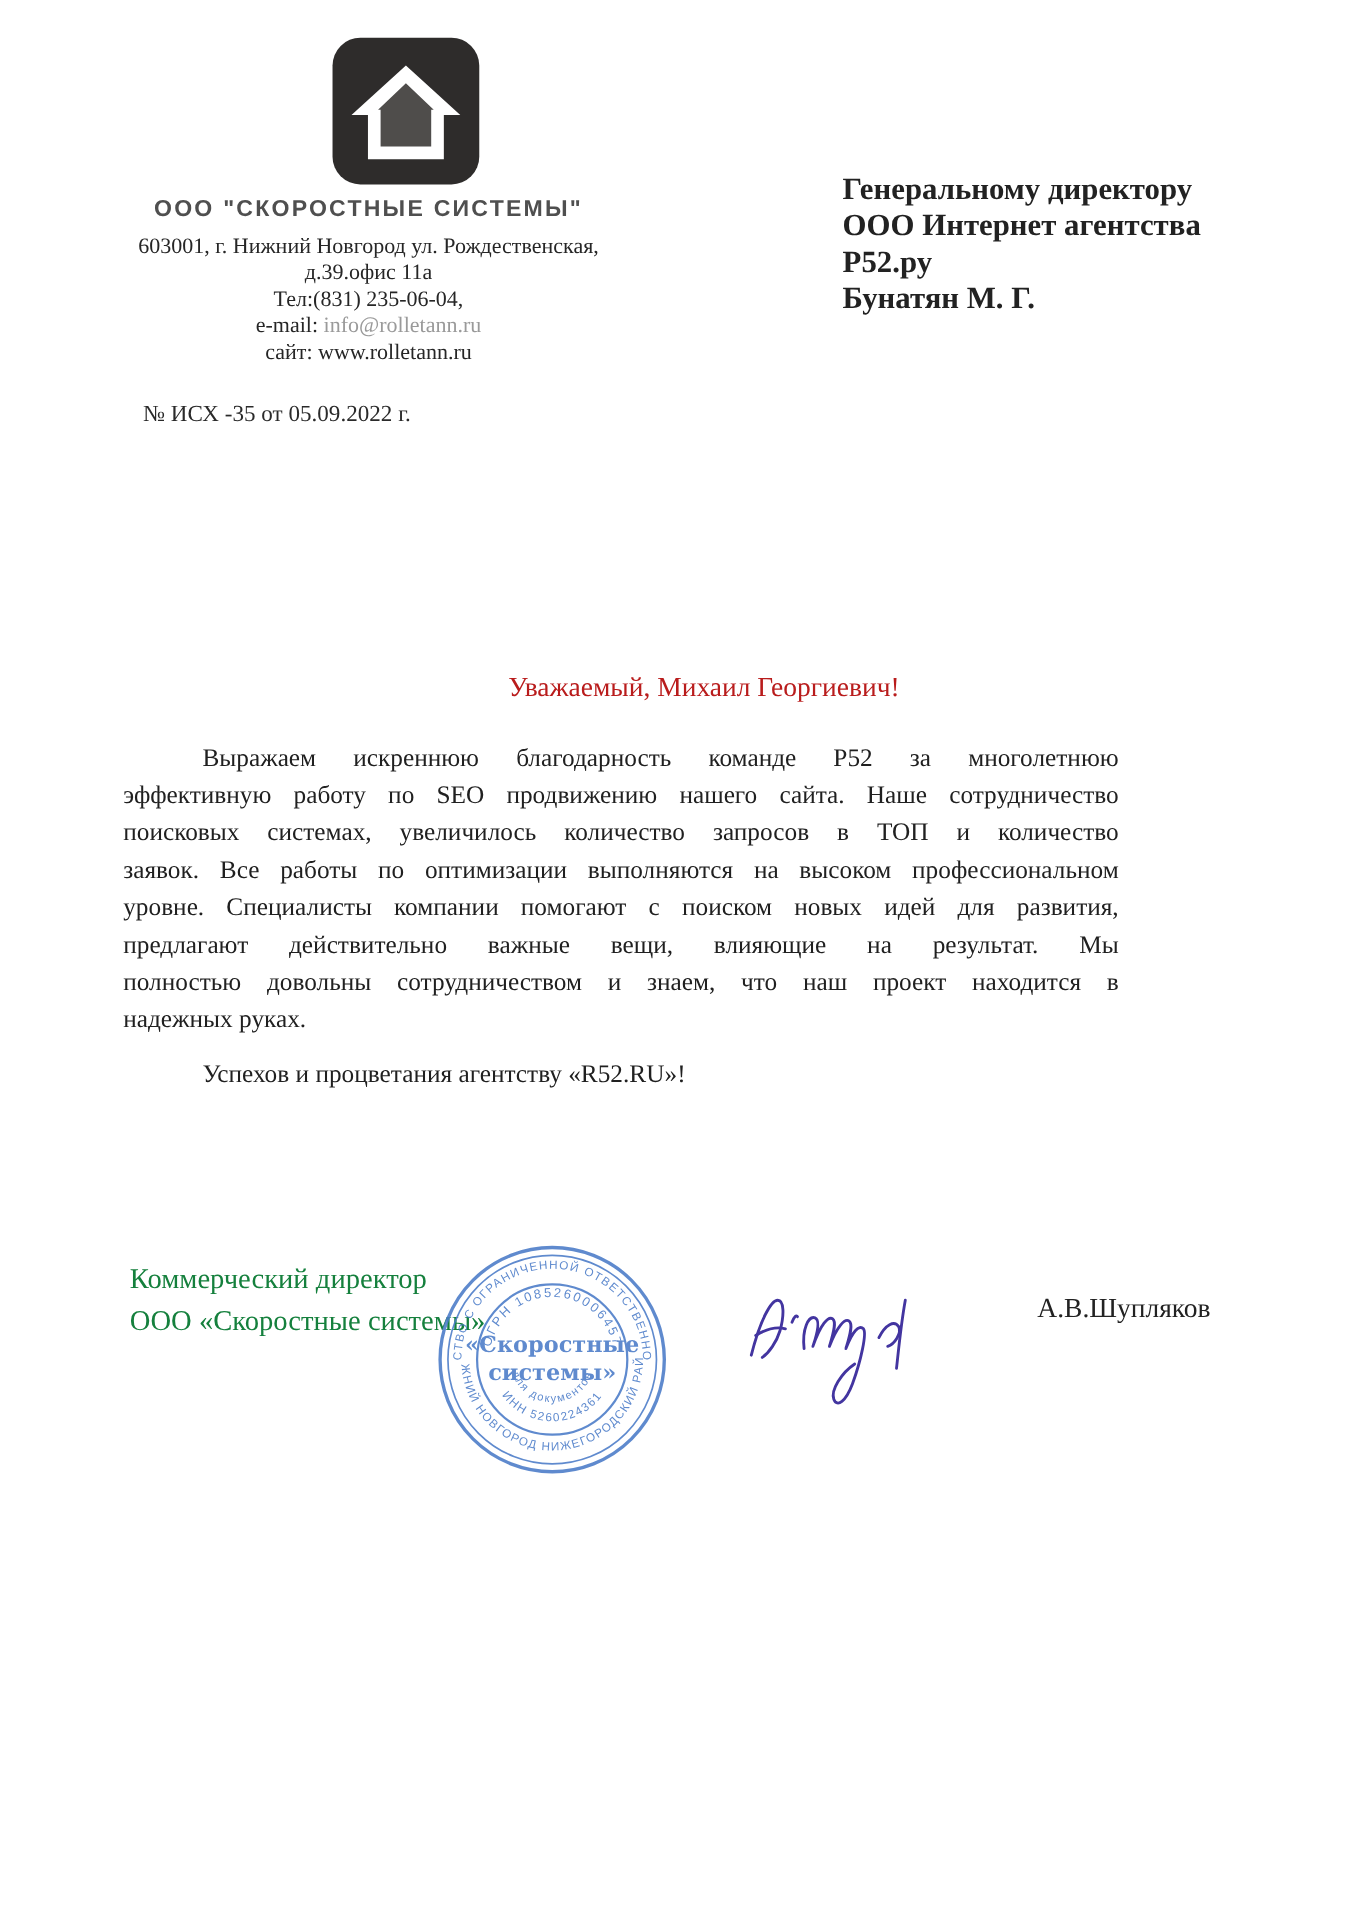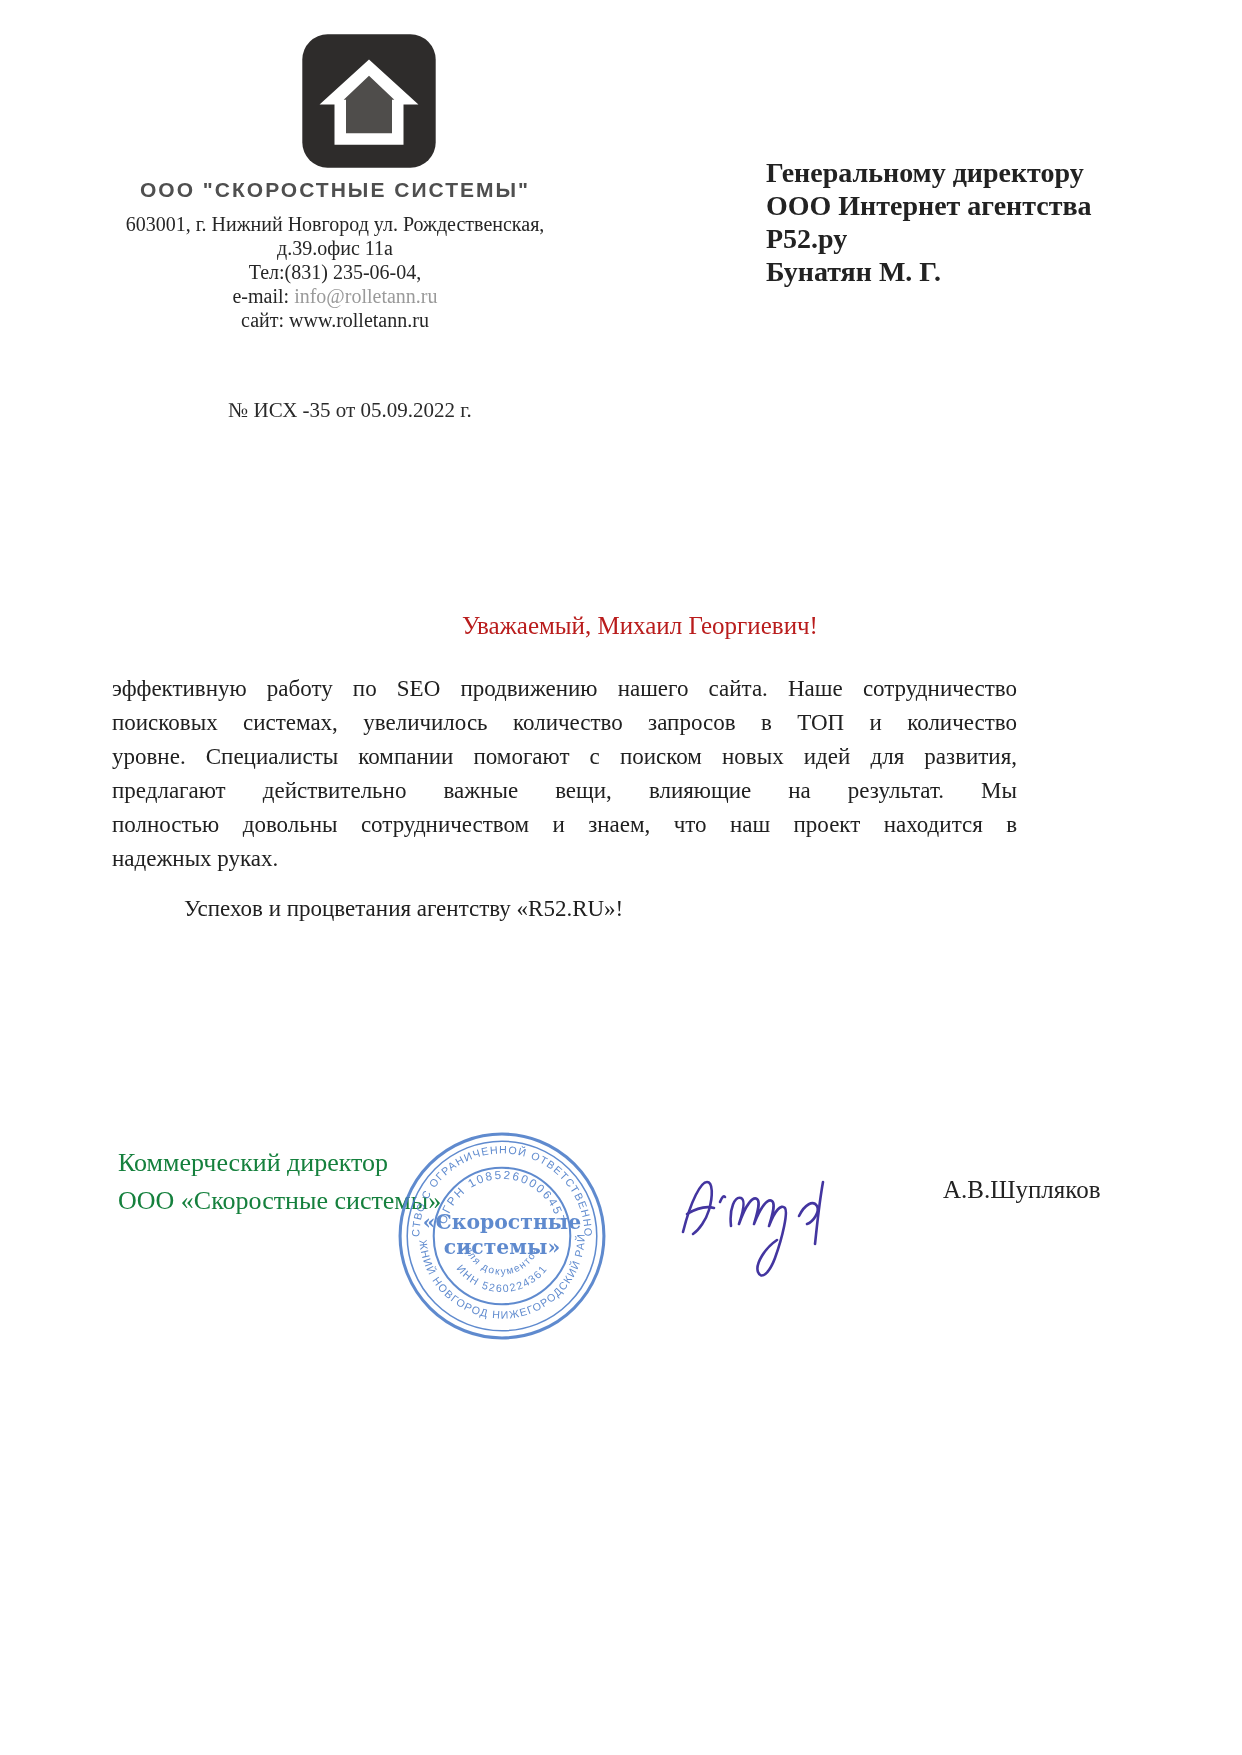--- a/index.html
+++ b/index.html
@@ -13,22 +13,22 @@
     position:absolute; left:100px; top:178px; width:470px; text-align:center;
     font-family:"Liberation Sans", sans-serif; font-weight:bold;
     font-size:21px; letter-spacing:2px; color:#4f4f4f; white-space:nowrap;
   }
   .address-block {
     position:absolute; left:100px; top:212px; width:470px; text-align:center;
     font-size:20px; line-height:24px; color:#262626;
   }
   .address-block .email-value { color:#9a9a9a; }
   .ref-line {
-    position:absolute; left:130px; top:364px; width:440px; text-align:center;
-    font-size:21px; color:#2a2a2a;margin-top:34px;
+    position:absolute; left:130px; top:364px; width:440px; 
+    font-size:21px; color:#2a2a2a;
   }
   
   .recipient {
     position:absolute; left:766px; top:156px; width:330px;
     font-size:28px; line-height:33px; color:#222;font-weight:bold;
   }
   
   .salutation {
     position:absolute; left:330px; top:612px; width:620px; text-align:center;
     font-size:25px; color:#b91c1c;
@@ -76,22 +76,24 @@
 
   <div class="recipient">
     <div>Генеральному директору</div>
     <div>ООО Интернет агентства</div>
     <div>Р52.ру</div>
     <div>Бунатян М. Г.</div>
   </div>
 
   <div class="salutation">Уважаемый, Михаил Георгиевич!</div>
   <div class="letter-body">
+    <div class="body-line first">Выражаем искреннюю благодарность команде Р52 за многолетнюю</div>
     <div class="body-line">эффективную работу по SEO продвижению нашего сайта. Наше сотрудничество</div>
     <div class="body-line">поисковых системах, увеличилось количество запросов в ТОП и количество</div>
+    <div class="body-line">заявок. Все работы по оптимизации выполняются на высоком профессиональном</div>
     <div class="body-line">уровне. Специалисты компании помогают с поиском новых идей для развития,</div>
     <div class="body-line">предлагают действительно важные вещи, влияющие на результат. Мы</div>
     <div class="body-line">полностью довольны сотрудничеством и знаем, что наш проект находится в</div>
     <div class="body-line last">надежных руках.</div>
     <div class="closing-line">Успехов и процветания агентству «R52.RU»!</div>
   </div>
 
   <div class="sig-title">
     <div>Коммерческий директор</div>
     <div>ООО «Скоростные системы»</div>

